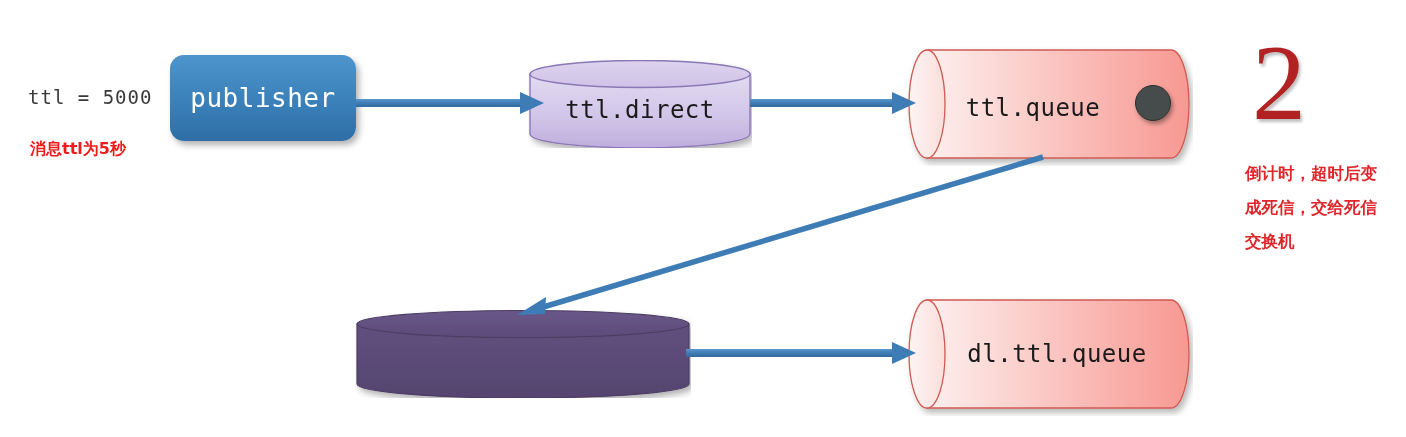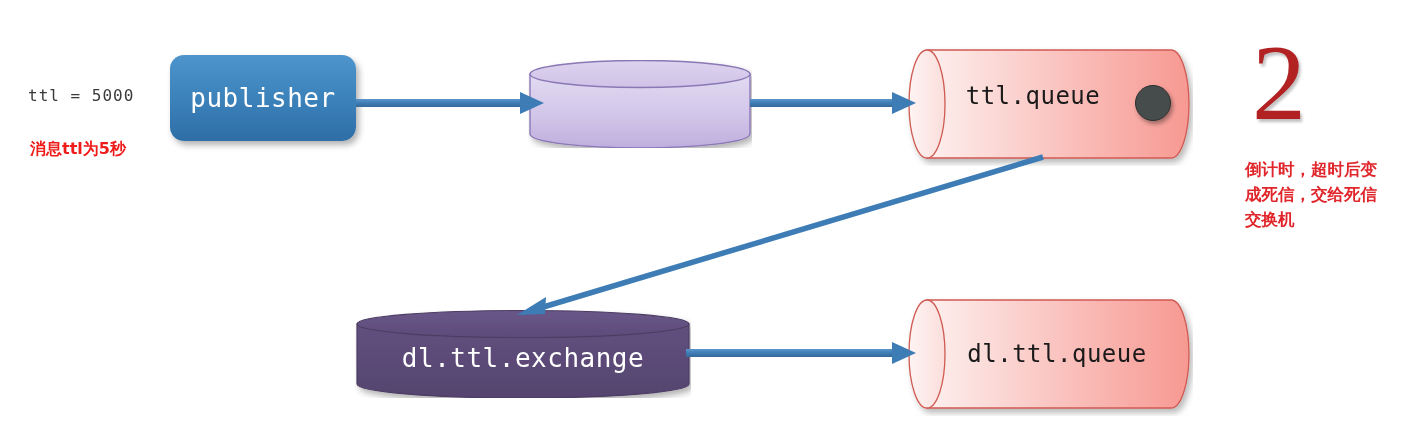--- a/index.html
+++ b/index.html
@@ -18,21 +18,21 @@
     overflow: hidden;
   }
   .abs { position: absolute; }
 
   
   #ttl-value-label {
     left: 28px;
     top: 86px;
     width: 150px;
     font-family: "DejaVu Sans Mono", "Liberation Mono", monospace;
-    font-size: 16px;
+    font-size: 19px;
     letter-spacing: 1px;
     color: #3a3a3a;
     white-space: nowrap;
   }
   #ttl-note-label {
     left: 30px;
     top: 139px;
     width: 160px;
     font-family: "DejaVu Sans", "Liberation Sans", sans-serif;
     font-size: 16px;
@@ -88,21 +88,21 @@
     position: absolute;
     left: 16px; right: 0;
     text-align: center;
     font-family: "DejaVu Sans Mono", "Liberation Mono", monospace;
     font-size: 24px;
     color: #1a1a1a;
     letter-spacing: 0.5px;
     pointer-events: none;
   }
   #ttl-queue-node { left: 905px; top: 42px; width: 288px; height: 124px; }
-  #ttl-queue-node .q-label { top: 40px; left: -32px; }
+  #ttl-queue-node .q-label { top: 52px; left: -32px; }
   #dl-ttl-queue-node { left: 905px; top: 292px; width: 288px; height: 124px; }
   #dl-ttl-queue-node .q-label { top: 48px; }
 
   
   #ttl-message-dot {
     left: 1135px;
     top: 85px;
     width: 34px;
     height: 34px;
     border-radius: 50%;
@@ -129,21 +129,21 @@
     font-weight: normal;
     color: #b22222;
     text-shadow: 2px 3px 3px rgba(0,0,0,0.25);
   }
   #step-note {
     left: 1245px;
     top: 157px;
     width: 148px;
     font-family: "DejaVu Sans", "Liberation Sans", sans-serif;
     font-size: 16.5px;
-    line-height: 25px;
+    line-height: 34px;
     font-weight: bold;
     color: #e0262b;
   }
 </style>
 </head>
 <body>
 
 <div id="canvas">
 
   <div class="abs" id="ttl-value-label">ttl = 5000</div>
@@ -167,20 +167,21 @@
         </linearGradient>
         <filter id="shDrop" x="-20%" y="-20%" width="150%" height="160%">
           <feDropShadow dx="3" dy="4" stdDeviation="3" flood-color="#000" flood-opacity="0.30"></feDropShadow>
         </filter>
       </defs>
       <g filter="url(#shDrop)">
         <path d="M2,14 L2,74 A110,14 0 0 0 222,74 L222,14 Z" fill="url(#gradExLight)" stroke="#8a78b5" stroke-width="1.4"></path>
         <ellipse cx="112" cy="14" rx="110" ry="13.5" fill="url(#gradExLightTop)" stroke="#8a78b5" stroke-width="1.4"></ellipse>
       </g>
     </svg>
+    <span class="ex-label">ttl.direct</span>
   </div>
 
   <div class="abs queue" id="ttl-queue-node">
     <svg width="288" height="124" viewBox="0 0 288 124">
       <defs>
         <linearGradient id="gradQueueBody" x1="0" y1="0" x2="1" y2="0">
           <stop offset="0%" stop-color="#fdf0ee"></stop>
           <stop offset="28%" stop-color="#fbd7d4"></stop>
           <stop offset="70%" stop-color="#f9b2ad"></stop>
           <stop offset="100%" stop-color="#f79992"></stop>
@@ -216,21 +217,20 @@
         </linearGradient>
         <filter id="shDropD" x="-20%" y="-20%" width="150%" height="160%">
           <feDropShadow dx="3" dy="4" stdDeviation="3" flood-color="#000" flood-opacity="0.30"></feDropShadow>
         </filter>
       </defs>
       <g filter="url(#shDropD)">
         <path d="M2,14 L2,74 A166,14 0 0 0 334,74 L334,14 Z" fill="url(#gradExDark)" stroke="#4c3d63" stroke-width="1.2"></path>
         <ellipse cx="168" cy="14" rx="166" ry="13.5" fill="url(#gradExDarkTop)" stroke="#4c3d63" stroke-width="1.2"></ellipse>
       </g>
     </svg>
-    <span class="ex-label">dl.ttl.exchange</span>
   </div>
 
   <div class="abs queue" id="dl-ttl-queue-node">
     <svg width="288" height="124" viewBox="0 0 288 124">
       <g filter="url(#shDropQ)">
         <path d="M22,8 L266,8 A18,54 0 0 1 266,116 L22,116 Z" fill="url(#gradQueueBody)" stroke="#cf5a52" stroke-width="1.3"></path>
         <ellipse cx="22" cy="62" rx="18" ry="54" fill="url(#gradQueueCap)" stroke="#cf5a52" stroke-width="1.3"></ellipse>
       </g>
     </svg>
     <span class="q-label">dl.ttl.queue</span>

